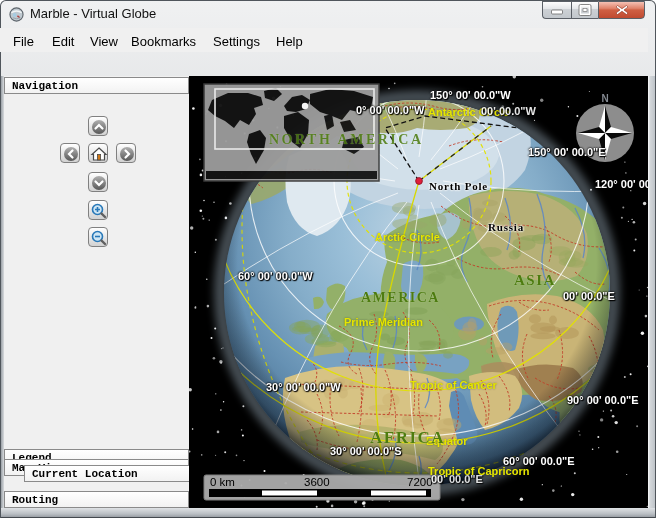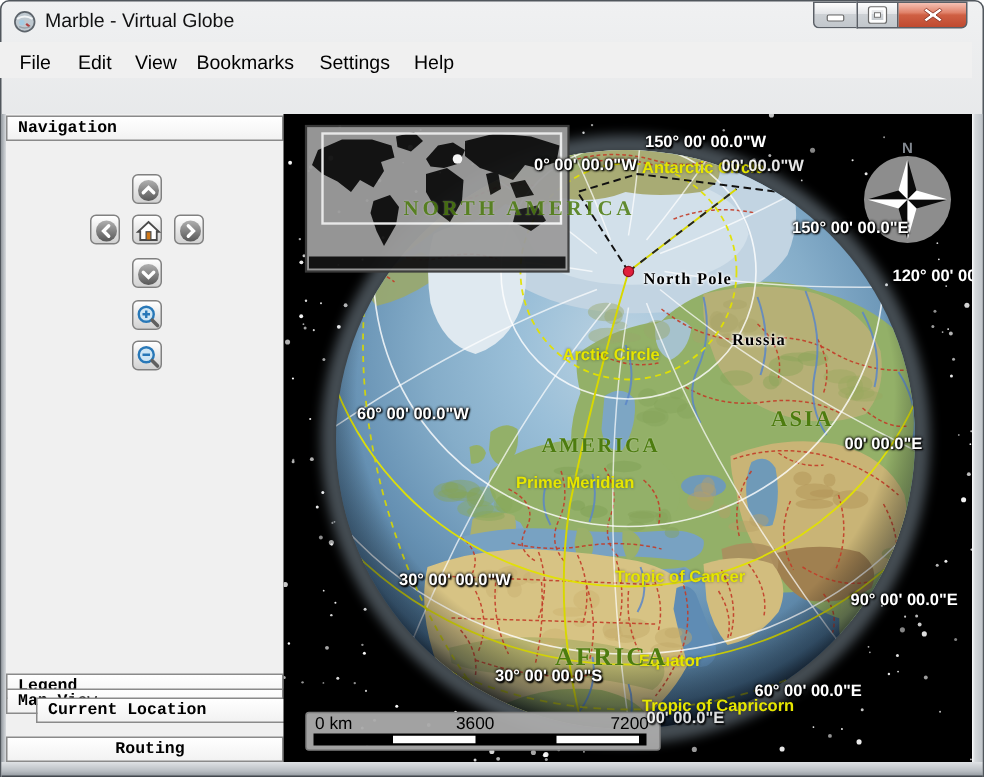--- a/index.html
+++ b/index.html
@@ -145,21 +145,21 @@
         <svg width="18" height="18" viewBox="0 0 18 18">
           <circle cx="7.5" cy="7.5" r="5" fill="#cfe6f4" stroke="#2878b8" stroke-width="1.6"></circle>
           <path d="M5 7.5 L10 7.5" stroke="#2878b8" stroke-width="1.6"></path>
           <path d="M11.5 11.5 L15 15" stroke="#606060" stroke-width="2.4" stroke-linecap="round"></path>
         </svg>
       </div>
 
     <div class="phead" style="top:337px;margin-top:36px;">Legend</div>
     <div class="phead" style="top:363px;margin-top:20px;">Map View</div>
     <div class="phead" style="top:389px;margin-left:20px;">Current Location</div>
-    <div class="phead" style="top:415px;text-align:center;">Routing</div>
+    <div class="phead" style="top:415px;">Routing</div>
   </div>
 
   <div id="map">
     <svg id="globe" width="459" height="432" viewBox="0 0 459 432" style="position:absolute;left:0;top:0;">
 <defs>
 <radialGradient id="ocean" cx="50%" cy="34%" r="75%">
  <stop offset="0%" stop-color="#bdd3e2"></stop>
  <stop offset="25%" stop-color="#9abfd8"></stop>
  <stop offset="45%" stop-color="#85adc9"></stop>
  <stop offset="65%" stop-color="#6691b3"></stop>

